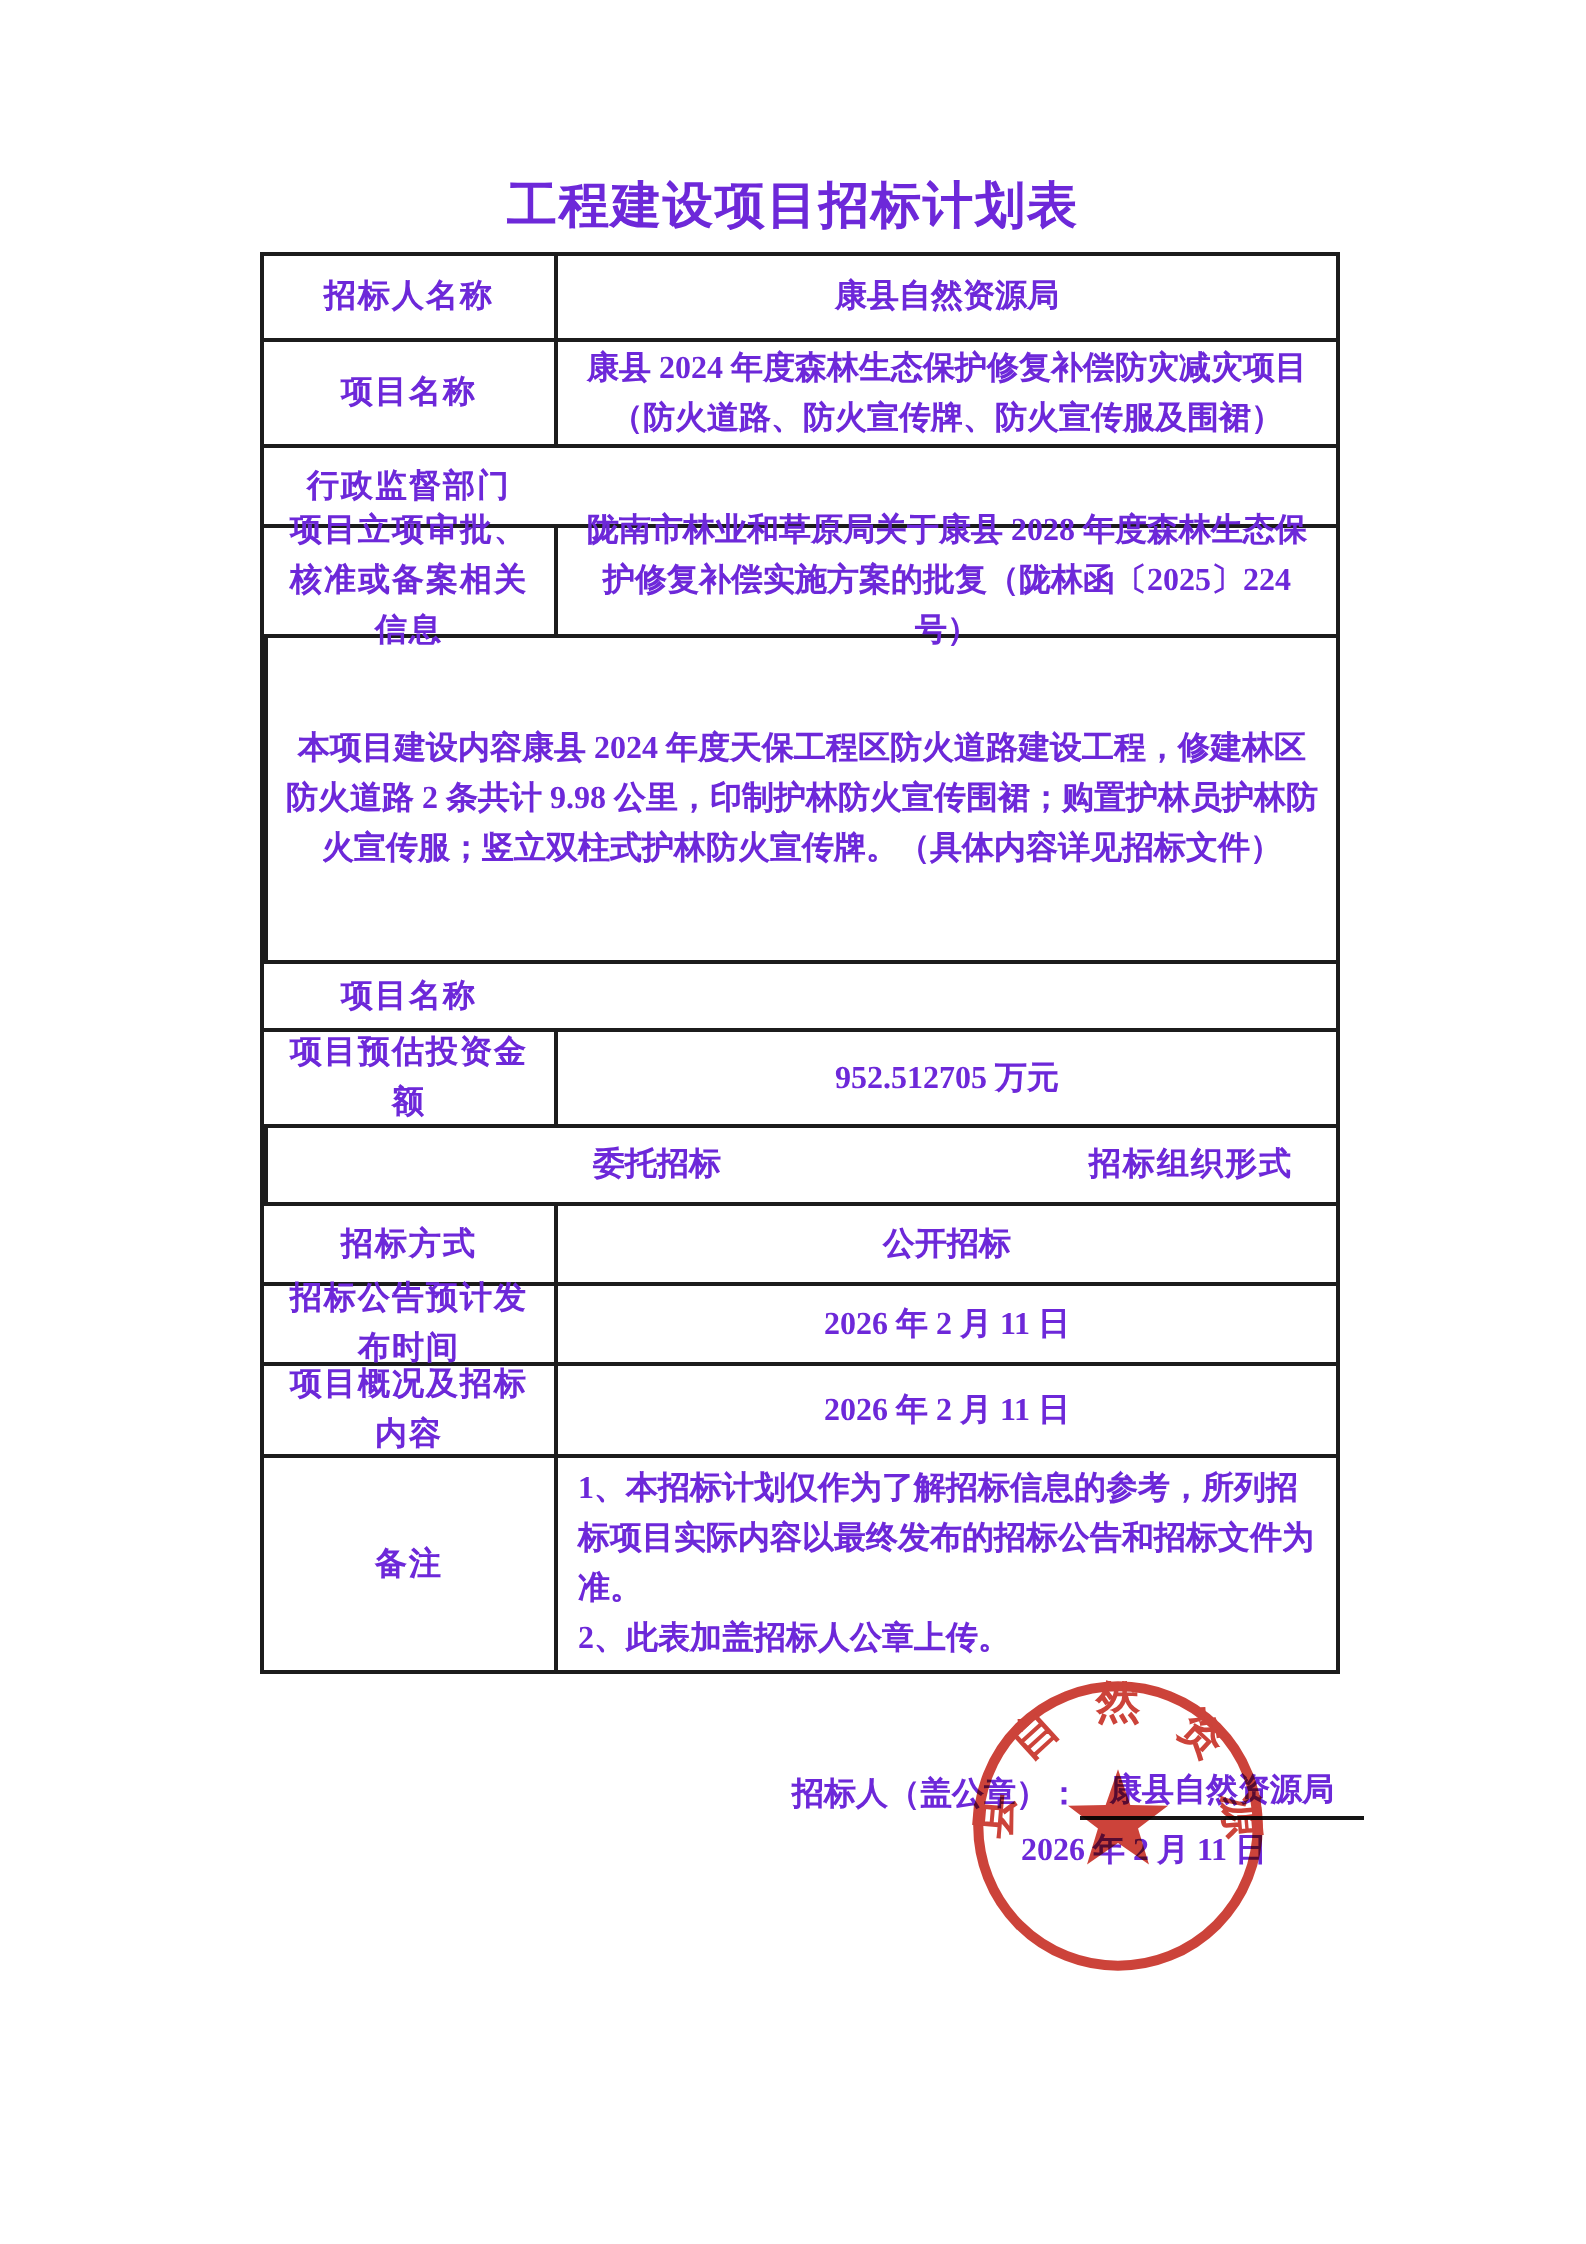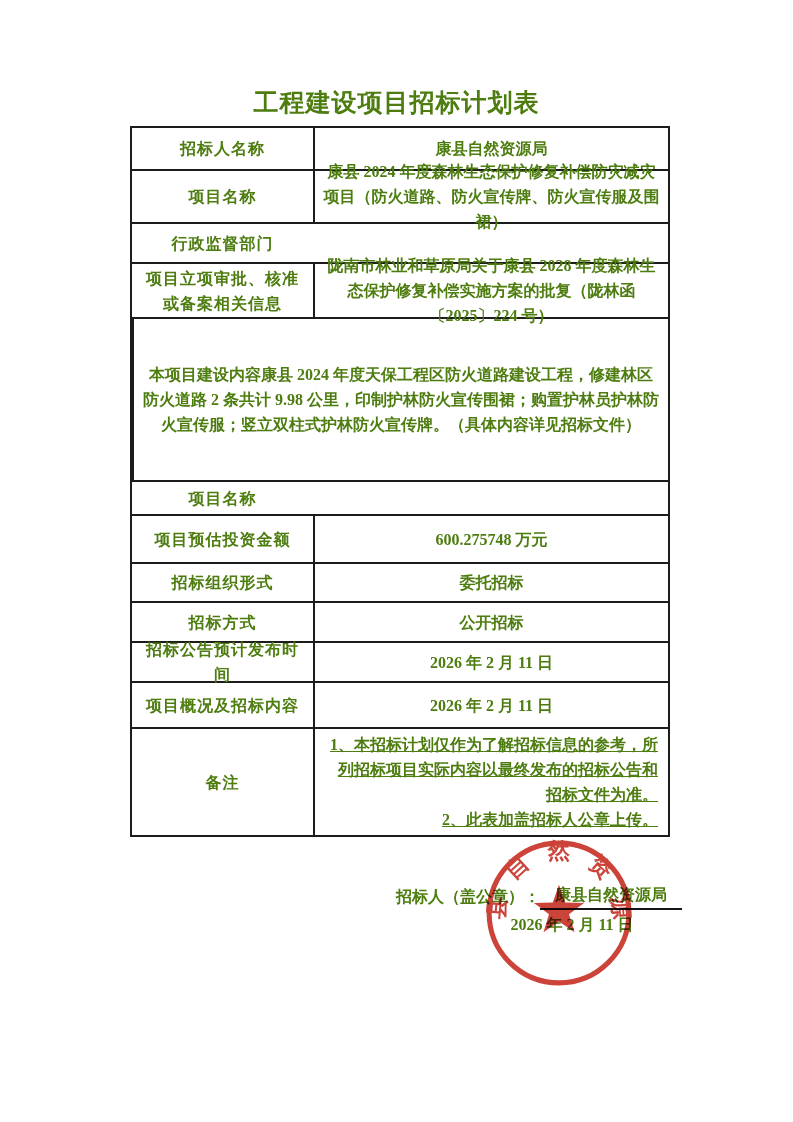--- a/index.html
+++ b/index.html
@@ -2,21 +2,21 @@
 <html><head>
 <meta charset="utf-8">
 <style>
   html, body { margin: 0; padding: 0; background: #9a9a9a; }
   .page {
     position: relative;
     width: 793px; height: 1122px;
     margin: 0 auto;
     background: #ffffff;
     font-family: "Liberation Serif", "DejaVu Serif", serif;
-    color: #4d7c0f;
+    color: #6d28d9;
     overflow: hidden;
   }
   .doc-title {
     position: absolute; left: 0; top: 86px; width: 100%;
     text-align: center;
     font-size: 25px; font-weight: 700; letter-spacing: 1px;
   }
   .bid-table {
     position: absolute; left: 130px; top: 126px; width: 540px;
     border: 2px solid #1c1c1c;
@@ -24,25 +24,25 @@
     background: #fff;
   }
   .trow { display: flex; align-items: stretch; box-sizing: border-box; }
   .trow + .trow { border-top: 2px solid #1c1c1c; }
   .cell {
     display: flex; align-items: center; justify-content: center;
     box-sizing: border-box;
     font-size: 16px; font-weight: 700; line-height: 25px;
     text-align: center;
   }
-  .cell.label { width: 181px; flex: none; padding: 2px 8px; letter-spacing: 1px; }
+  .cell.label { width: 145px; flex: none; padding: 2px 8px; letter-spacing: 1px; }
   .cell.value { flex: 1; border-left: 2px solid #1c1c1c; padding: 2px 8px; }
   .cell.value.left {
-    justify-content: flex-start; text-align: right;
-    white-space: pre-line; padding: 4px 10px; text-decoration: underline;
+    justify-content: flex-start; text-align: left;
+    white-space: pre-line; padding: 4px 10px;
   }
   .footer-sign {
     position: absolute; left: 396px; top: 885px;
     font-size: 16px; font-weight: 700;
     display: flex; align-items: center; white-space: nowrap;
   }
   .sign-line {
     display: inline-block; min-width: 138px;
     text-align: center;
     border-bottom: 2px solid #151515;
@@ -92,26 +92,26 @@
     <div class="trow" style="height:163px">
       <div class="cell value">本项目建设内容康县 2024 年度天保工程区防火道路建设工程，修建林区防火道路 2 条共计 9.98 公里，印制护林防火宣传围裙；购置护林员护林防火宣传服；竖立双柱式护林防火宣传牌。（具体内容详见招标文件）</div>
     </div>
 
     <div class="trow" style="height:34px">
       <div class="cell label">项目名称</div>
     </div>
 
     <div class="trow" style="height:48px">
       <div class="cell label">项目预估投资金额</div>
-      <div class="cell value">600.275748 万元</div>
+      <div class="cell value">952.512705 万元</div>
     </div>
 
     <div class="trow" style="height:39px">
+      <div class="cell value">委托招标</div>
       <div class="cell label">招标组织形式</div>
-      <div class="cell value">委托招标</div>
     </div>
 
     <div class="trow" style="height:40px">
       <div class="cell label">招标方式</div>
       <div class="cell value">公开招标</div>
     </div>
 
     <div class="trow" style="height:40px">
       <div class="cell label">招标公告预计发布时间</div>
       <div class="cell value">2026 年 2 月 11 日</div>

